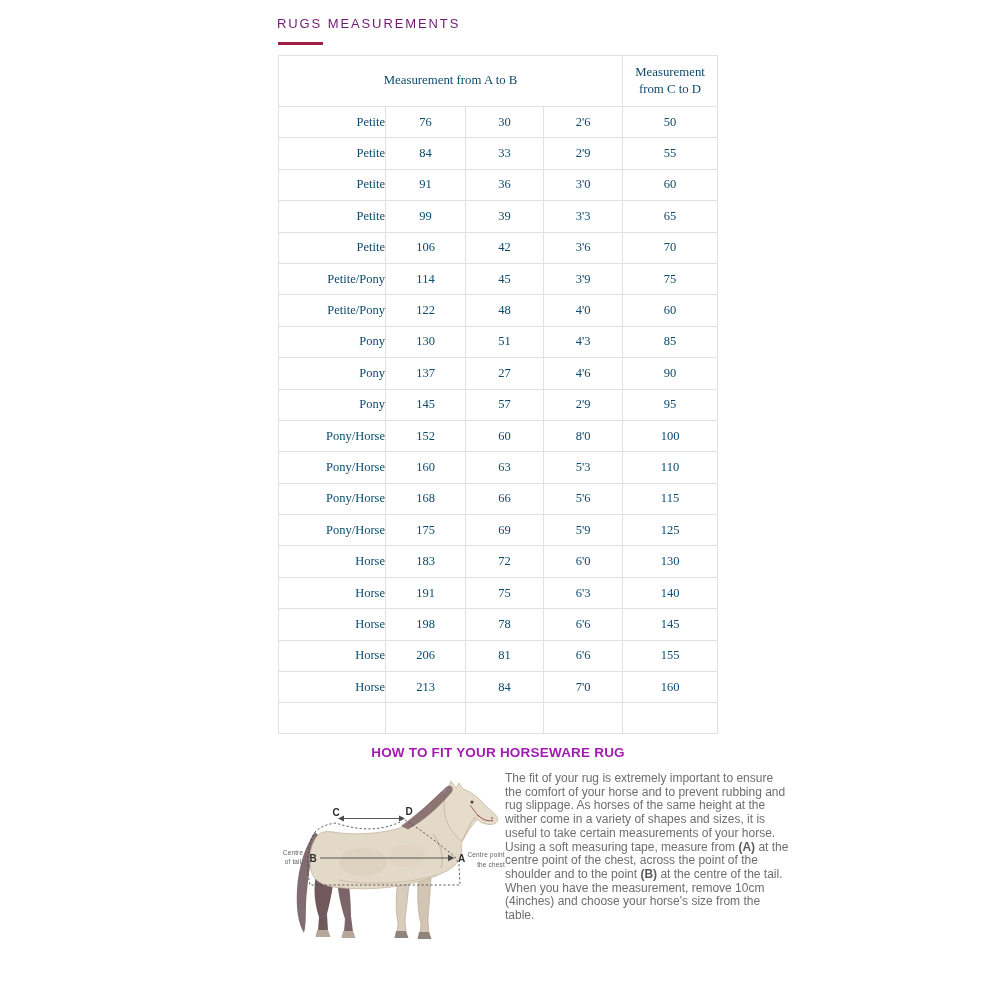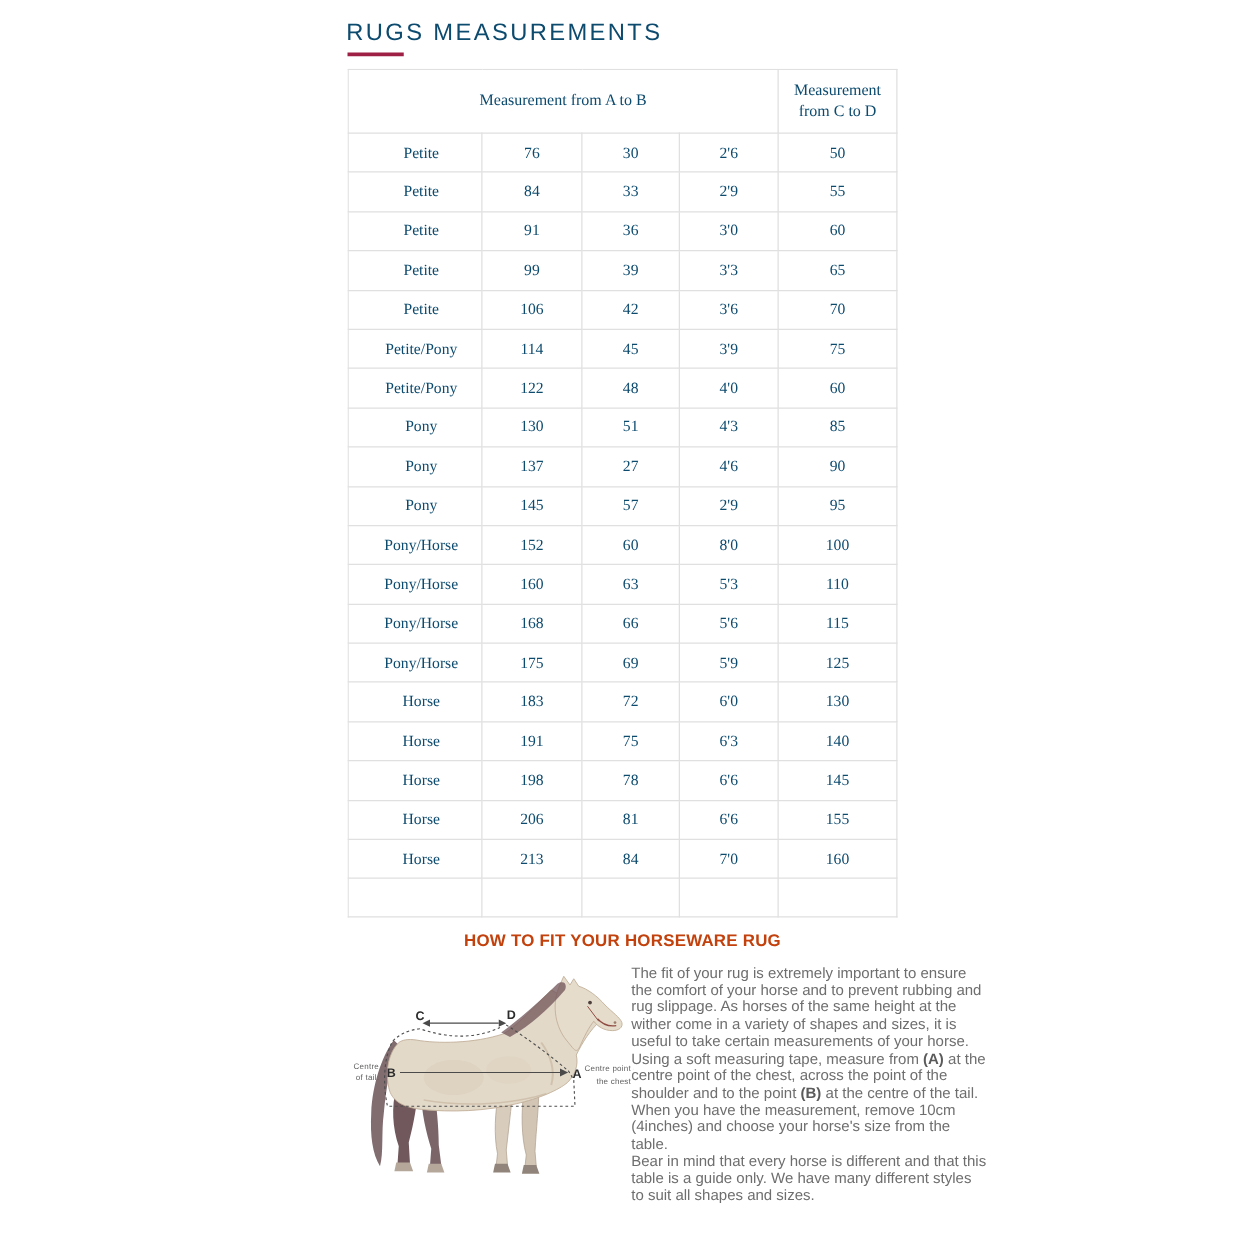--- a/index.html
+++ b/index.html
@@ -2,44 +2,44 @@
 <html><head>
 <meta charset="utf-8">
 <style>
   html,body{margin:0;padding:0;}
   body{
     width:1000px;height:1000px;background:#ffffff;position:relative;
     font-family:"Liberation Sans", sans-serif;overflow:hidden;
   }
   .page-title{
     position:absolute;left:277px;top:16px;margin:0;
-    font-size:19px;font-weight:500;letter-spacing:1.9px;color:#0c4a6e;
+    font-size:13px;font-weight:500;letter-spacing:1.9px;color:#701a75;
   }
   .title-underline{
     position:absolute;left:278px;top:42px;width:45px;height:3px;background:#9e2145;
   }
   .table-wrap{
     position:absolute;left:278px;top:55px;width:441px;height:691px;overflow:hidden;
   }
   table.meas{
     border-collapse:collapse;table-layout:fixed;width:439px;
     font-size:12.5px;color:#0c4a6e;font-family:Liberation Serif, serif;
   }
   table.meas th, table.meas td{
     border:1px solid #e0e0e0;font-weight:400;text-align:center;
     padding:0;background:#fff;vertical-align:middle;
   }
   tr.group-row th{height:46px;font-size:12.8px;line-height:1.35;padding:2px 6px;}
   tr.cols-row th{height:31px;}
   table.meas td{height:30.4px;}
-  table.meas td.col-size{text-align:center;padding-left:10px;}
+  table.meas td.col-size{text-align:right;padding-left:10px;}
   tr.partial-row td{height:30px;}
   .fit-heading{
     position:absolute;left:278px;top:745px;width:440px;margin:0;
-    text-align:center;font-size:13.5px;font-weight:700;color:#c2410c;letter-spacing:.2px;
+    text-align:center;font-size:13.5px;font-weight:700;color:#a21caf;letter-spacing:.2px;
   }
   .diagram{position:absolute;left:281px;top:772px;width:226px;height:178px;}
   .fit-text{
     position:absolute;left:505px;top:772px;width:284px;
     font-size:12px;line-height:13.7px;color:#6e6e6e;
   }
   .fit-text p{margin:0;}
   .fit-text .bold{font-weight:700;color:#5b5b5b;}
   svg text{font-family:"Liberation Sans", sans-serif;}
   .pt-label{font-size:10px;font-weight:700;fill:#2c2c2c;}
@@ -268,14 +268,13 @@
   </text>
   <text class="tiny-label" text-anchor="middle">
     <tspan x="210" y="85">Centre point of</tspan>
     <tspan x="210" y="95">the chest</tspan>
   </text>
 </svg>
 
 <div class="fit-text">
   <p>The fit of your rug is extremely important to ensure the comfort of your horse and to prevent rubbing and rug slippage. As horses of the same height at the wither come in a variety of shapes and sizes, it is useful to take certain measurements of your horse.</p>
   <p><span>Using a soft measuring tape, measure from </span><span class="bold">(A)</span><span> at the centre point of the chest, across the point of the shoulder and to the point </span><span class="bold">(B)</span><span> at the centre of the tail. When you have the measurement, remove 10cm (4inches) and choose your horse's size from the table.</span></p>
-  <p>Bear in mind that every horse is different and that this table is a guide only. We have many different styles to suit all shapes and sizes.</p>
 </div>
 
 </body></html>

